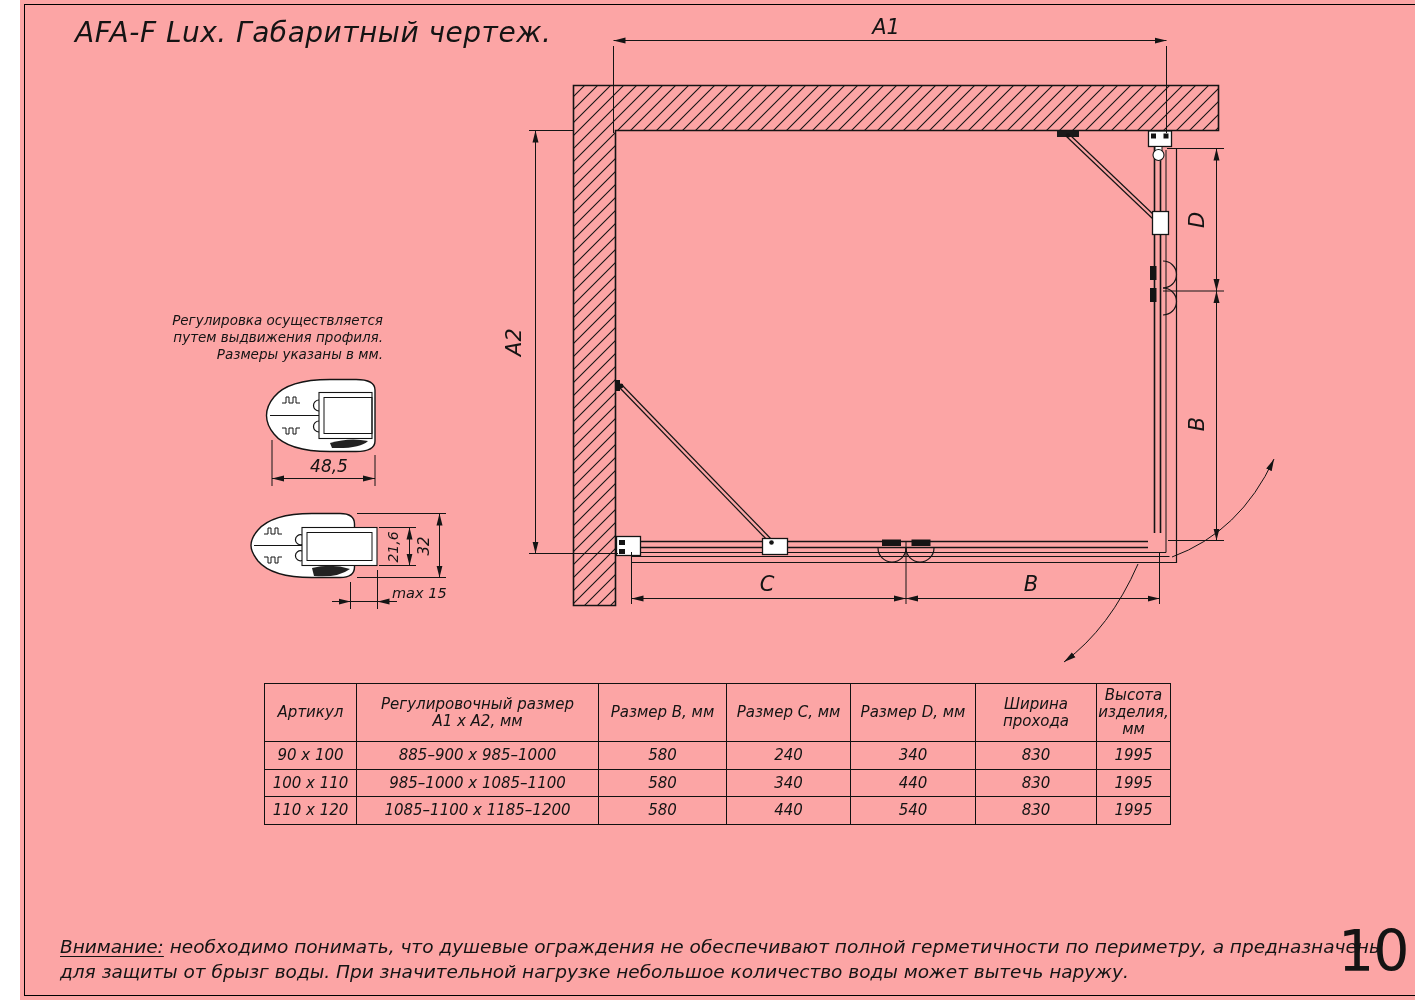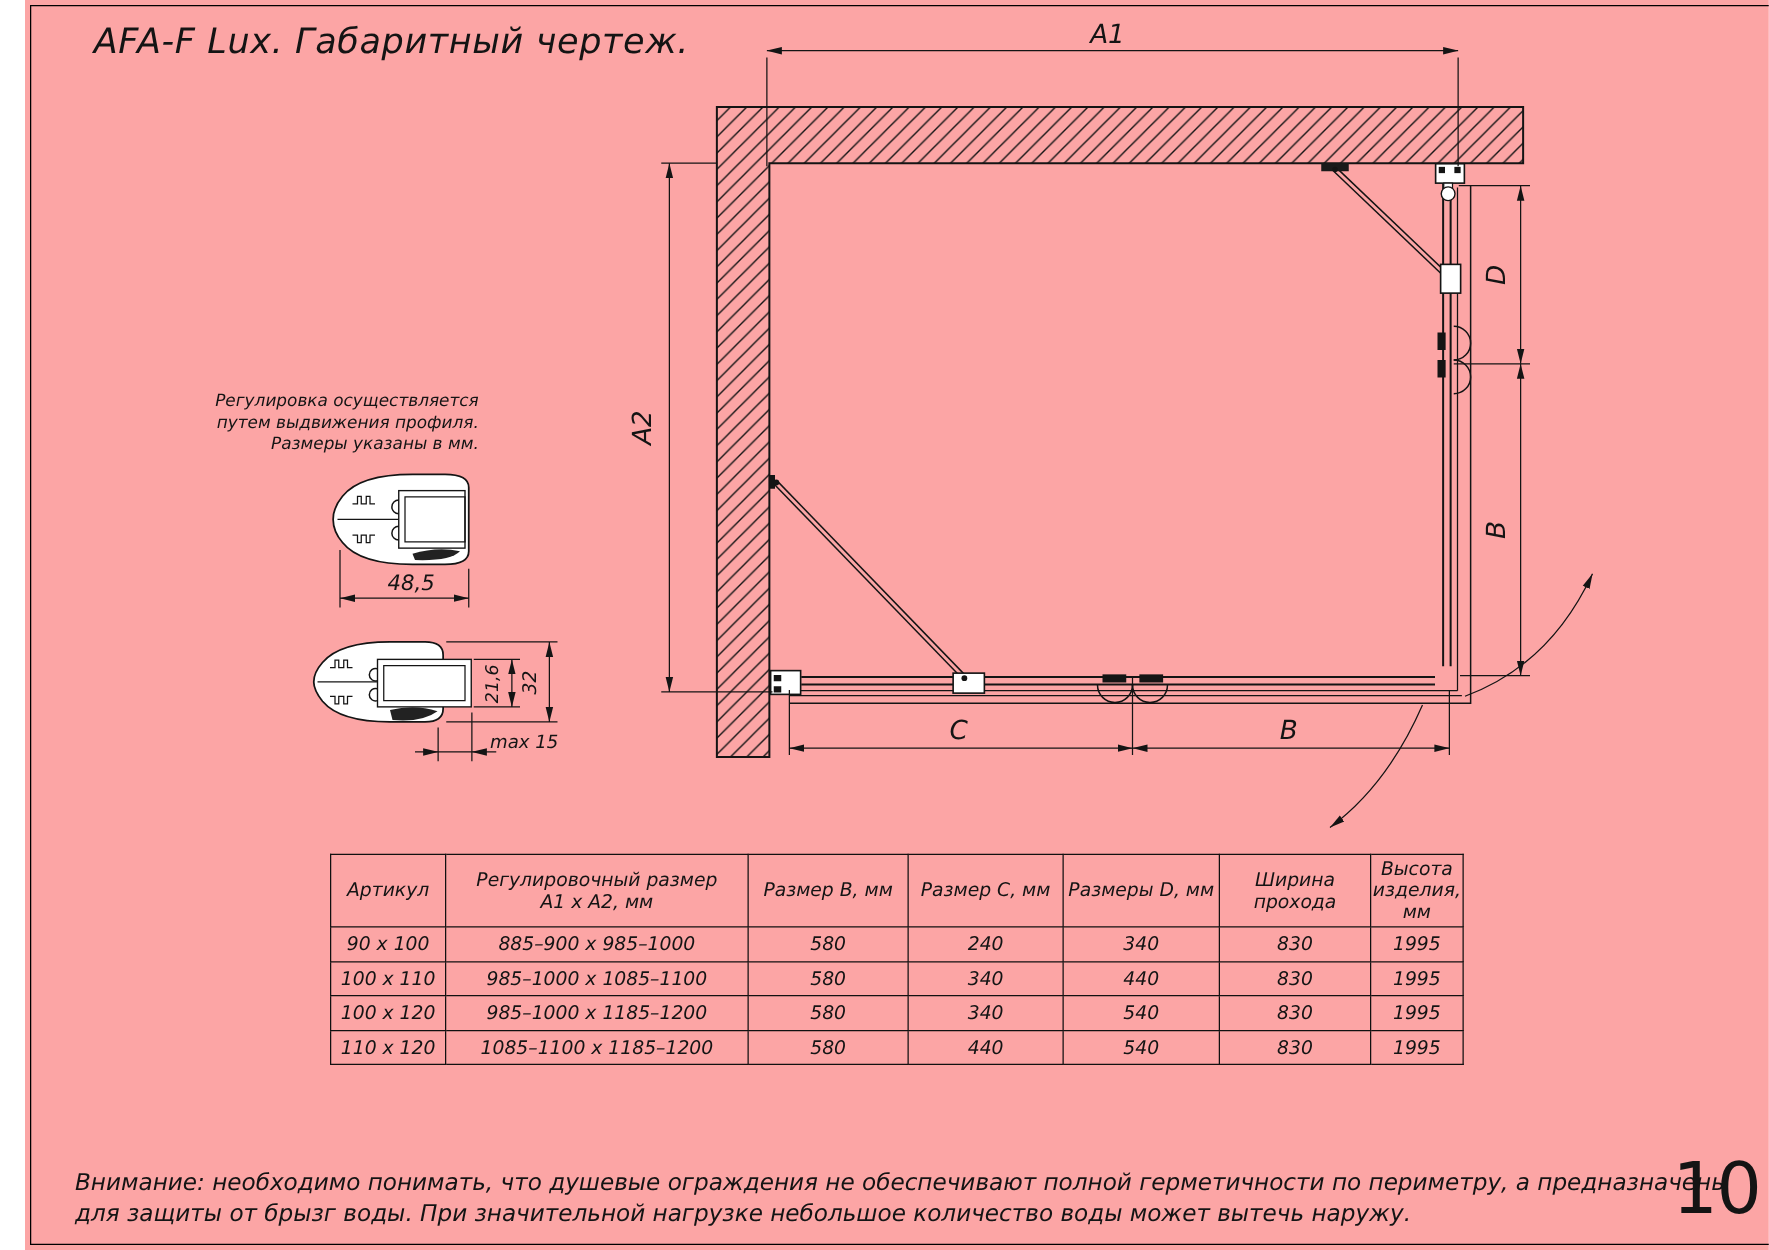--- a/index.html
+++ b/index.html
@@ -12,21 +12,21 @@
   svg.drawing{position:absolute;left:0;top:0;}
   svg.drawing text{font-family:"DejaVu Sans",sans-serif;font-style:italic;fill:#141414;}
   .size-table{position:absolute;left:244px;top:683px;border-collapse:collapse;table-layout:fixed;
               border:1.6px solid #111;font-style:italic;font-size:15px;color:#141414;}
   .size-table th,.size-table td{border:1.2px solid #111;text-align:center;vertical-align:middle;
               padding:0;font-weight:normal;font-style:italic;overflow:hidden;}
   .size-table thead th{height:57px;font-size:15px;line-height:17px;}
   .size-table tbody tr{height:27.5px;}
   .warning{position:absolute;left:40px;top:934px;width:1340px;margin:0;
            font-size:18.5px;font-style:italic;line-height:25px;white-space:nowrap;}
-  .warning .lead{text-underline-offset:3px;}
+  .warning .lead{text-decoration:underline;text-underline-offset:3px;}
   .page-number{position:absolute;left:1318px;top:918px;width:80px;font-size:57px;
                text-align:left;font-style:normal;letter-spacing:-1px;}
 </style>
 </head>
 <body>
 
 <div class="page">
   <div class="frame"></div>
 
   <h1 class="title">AFA-F Lux. Габаритный чертеж.</h1>
@@ -202,21 +202,21 @@
     </colgroup>
     <thead>
       <tr>
         <th>Артикул</th>
         <th>
           <div>Регулировочный размер</div>
           <div>A1 x A2, мм</div>
         </th>
         <th>Размер B, мм</th>
         <th>Размер C, мм</th>
-        <th>Размеры D, мм</th>
+        <th>Размер D, мм</th>
         <th>Ширина прохода</th>
         <th>Высота изделия, мм</th>
       </tr>
     </thead>
     <tbody>
       <tr>
         <td>90 x 100</td>
         <td>885–900 x 985–1000</td>
         <td>580</td>
         <td>240</td>
@@ -227,29 +227,20 @@
       <tr>
         <td>100 x 110</td>
         <td>985–1000 x 1085–1100</td>
         <td>580</td>
         <td>340</td>
         <td>440</td>
         <td>830</td>
         <td>1995</td>
       </tr>
       <tr>
-        <td>100 x 120</td>
-        <td>985–1000 x 1185–1200</td>
-        <td>580</td>
-        <td>340</td>
-        <td>540</td>
-        <td>830</td>
-        <td>1995</td>
-      </tr>
-      <tr>
         <td>110 x 120</td>
         <td>1085–1100 x 1185–1200</td>
         <td>580</td>
         <td>440</td>
         <td>540</td>
         <td>830</td>
         <td>1995</td>
       </tr>
     </tbody>
   </table>

